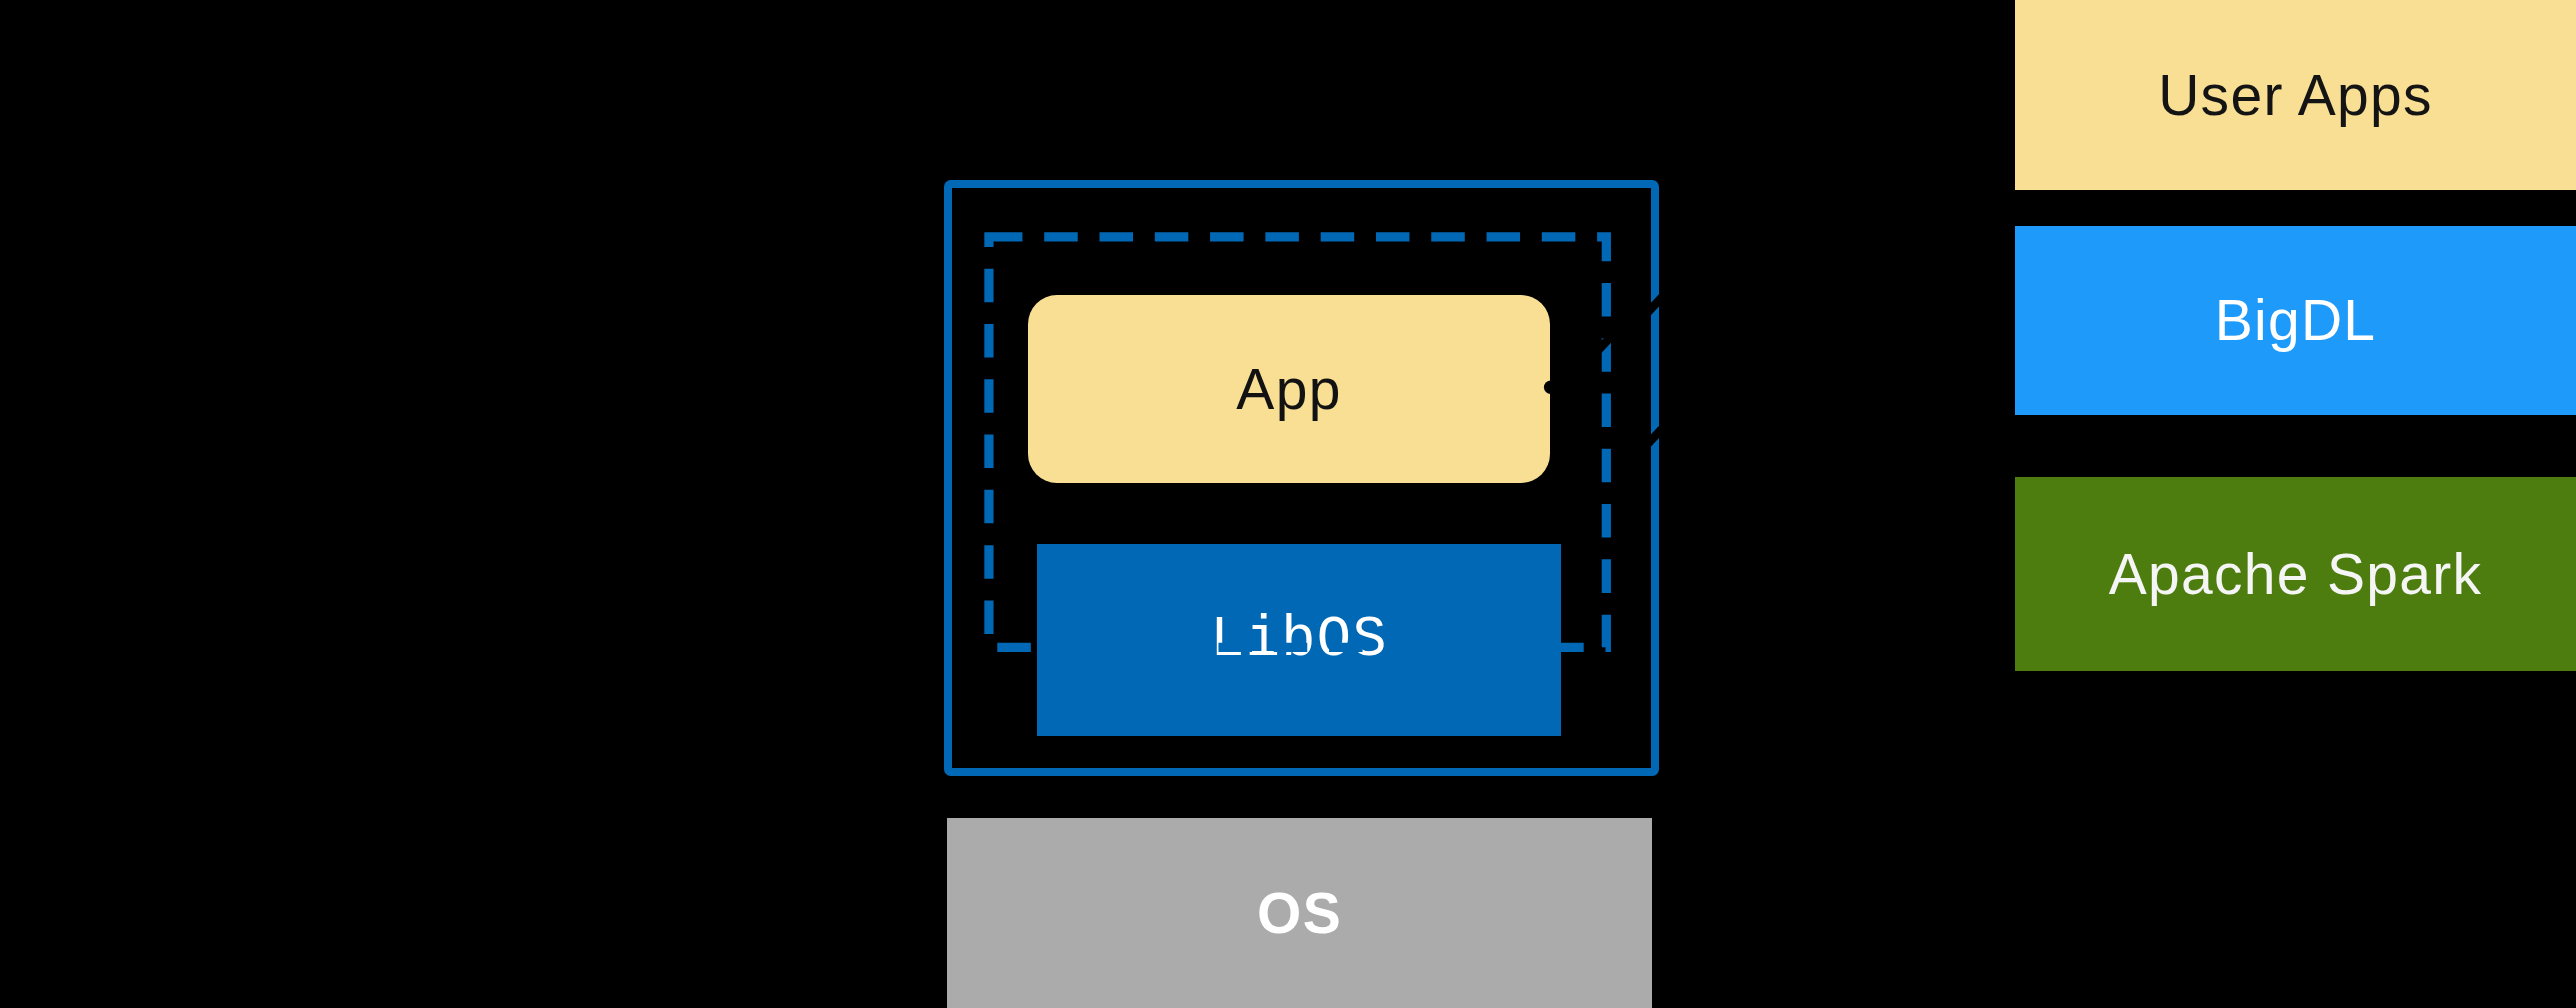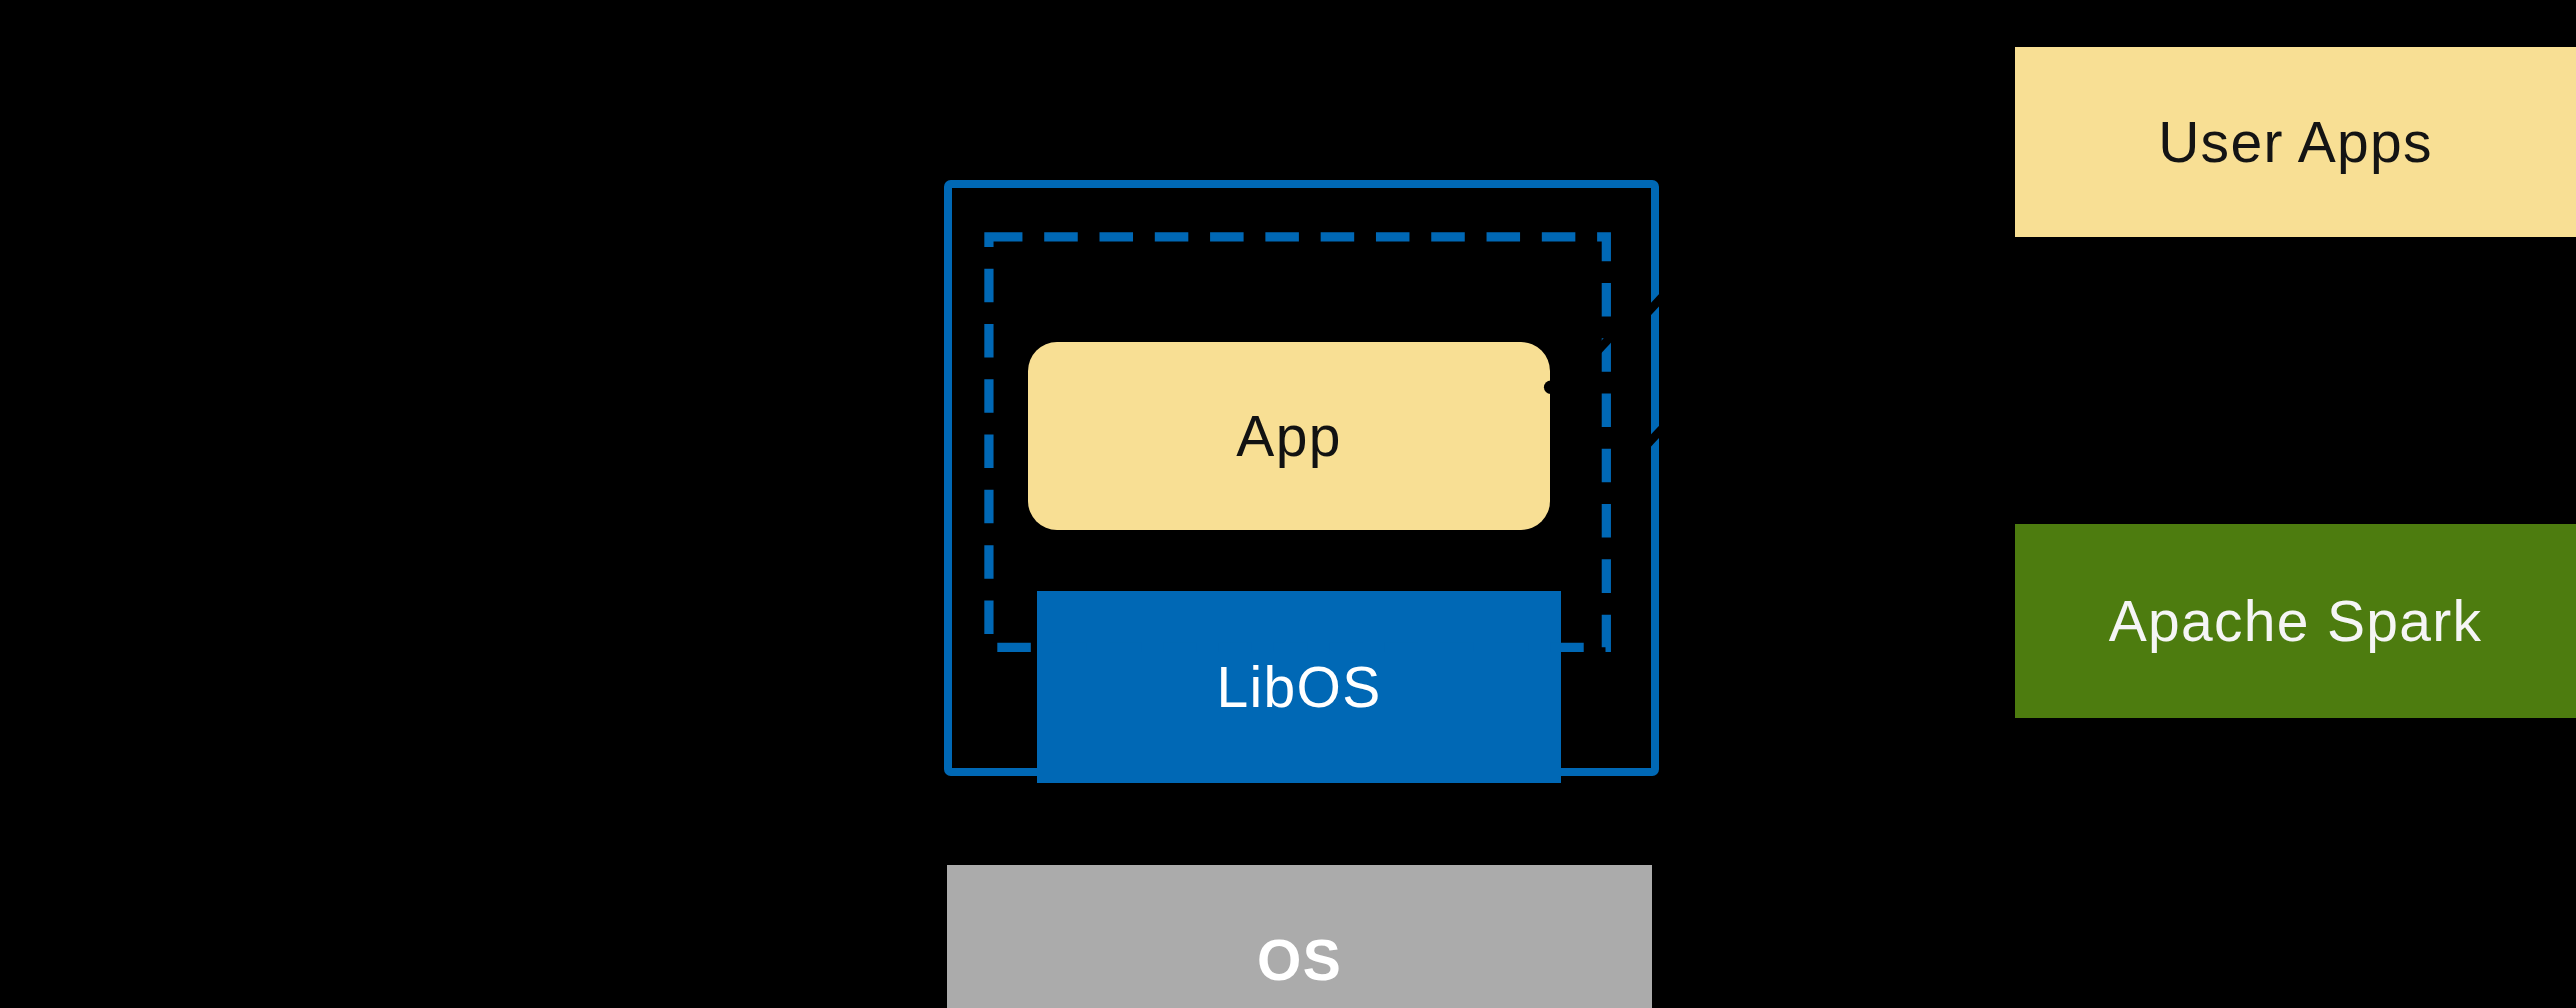--- a/index.html
+++ b/index.html
@@ -7,33 +7,33 @@
     position:relative;
     width:2576px;height:1009px;
     background:#000;
     overflow:hidden;
     font-family:"Liberation Sans", sans-serif;
   }
   .box{
     position:absolute;
     display:flex;align-items:center;justify-content:center;
     box-sizing:border-box;
-    font-size:57px;letter-spacing:1.3px;line-height:1;margin-top:47px;
+    font-size:57px;letter-spacing:1.3px;line-height:1;
   }
   .lbl{white-space:nowrap;}
   
   .sgx{left:0;top:421px;width:524px;height:189px;background:#0068B5;color:#fff;}
   
   .boundary{
     position:absolute;left:944px;top:180px;width:715px;height:596px;
     box-sizing:border-box;border:8.4px solid #0068B5;border-radius:6.7px;
     background:transparent;
   }
   .app{left:1028px;top:295px;width:522px;height:188px;background:#F8DF94;color:#121212;border-radius:29px;}
-  .libos{left:1037px;top:544px;width:524px;height:192px;background:#0068B5;color:#fff;}
+  .libos{left:1037px;top:544px;width:524px;height:192px;background:#0068B5;color:#fff;font-family:Liberation Mono, monospace;}
   .os{left:947px;top:818px;width:705px;height:190px;background:#ABABAB;color:#fff;font-weight:700;align-items:center;}
   
   .userapps{left:2015px;top:0;width:561px;height:190px;background:#F8DF94;color:#141414;}
   .bigdl{left:2015px;top:226px;width:561px;height:189px;background:#1E9AFA;color:#fff;}
   .spark{left:2015px;top:477px;width:561px;height:194px;background:#4d7c0f;color:#F5F5F5;}
   
   .overlay{position:absolute;left:0;top:0;width:2576px;height:1009px;pointer-events:none;}
 </style>
 </head>
 <body>
@@ -51,20 +51,23 @@
     <span class="lbl">LibOS</span>
   </div>
 
   <div class="box os">
     <span class="lbl">OS</span>
   </div>
 
   <div class="box userapps">
     <span class="lbl">User Apps</span>
   </div>
+  <div class="box bigdl">
+    <span class="lbl">BigDL</span>
+  </div>
   <div class="box spark">
     <span class="lbl">Apache Spark</span>
   </div>
 
   <svg class="overlay" viewBox="0 0 3075 1204" xmlns="http://www.w3.org/2000/svg">
     <rect x="1180.5" y="282.5" width="737" height="490" fill="none" stroke="#0068B5" stroke-width="11" stroke-dasharray="40 26"></rect>
 
     <circle cx="623" cy="616" r="8" fill="#000"></circle>
     <circle cx="1851" cy="462" r="8" fill="#000"></circle>
     <line x1="1990" y1="348" x2="1962" y2="378" stroke="#000" stroke-width="10"></line>

